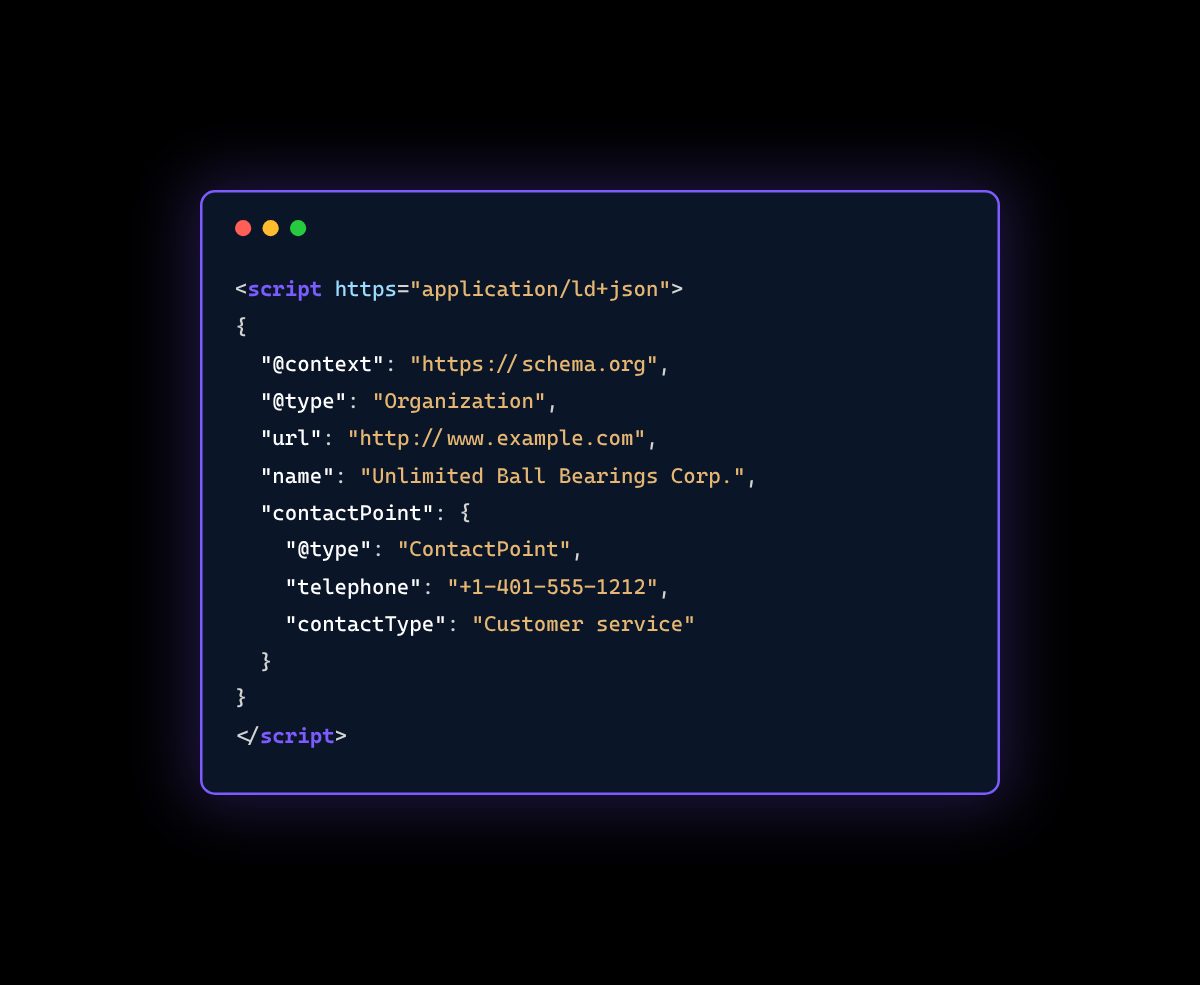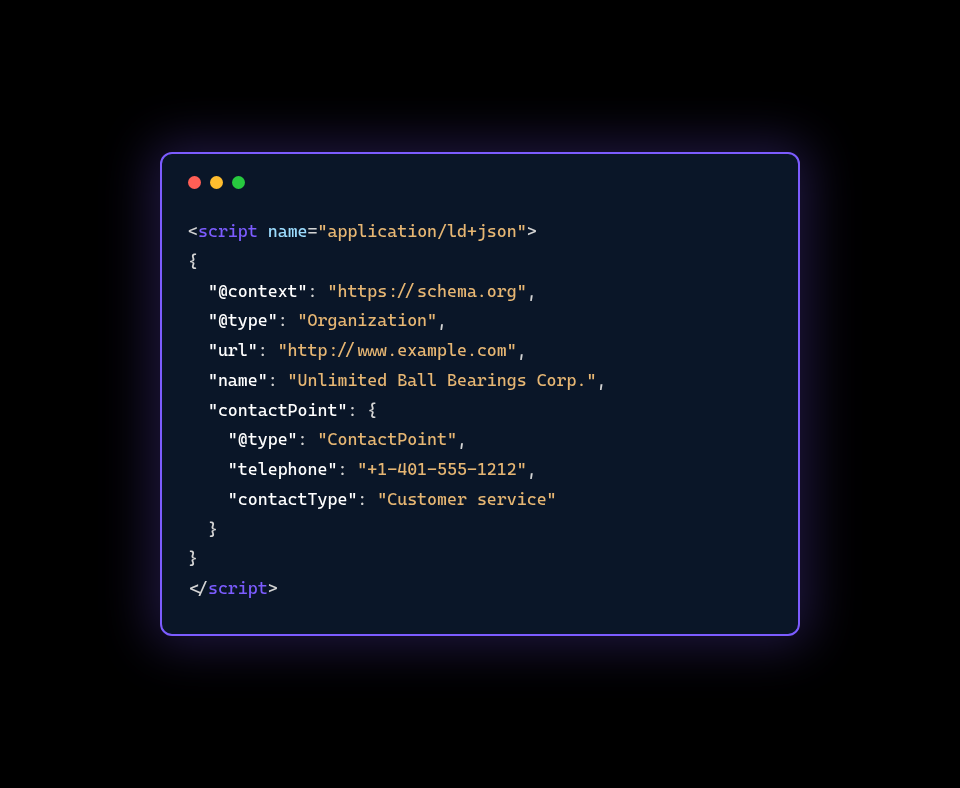--- a/index.html
+++ b/index.html
@@ -37,38 +37,38 @@
     .tl-red { background: #ff5f56; }
     .tl-yellow { background: #ffbd2e; }
     .tl-green { background: #27c93f; }
     .code {
       font-size: 17px;
       line-height: 1.75;
       white-space: pre;
       color: #d4d4d4;
     }
     .punct { color: #d4d4d4; }
-    .tag { color: #7c5cff; }
+    .tag { color: #7c5cff; font-weight: bold; }
     .attr-name { color: #9cdcfe; }
     .attr-equals { color: #d4d4d4; }
     .string { color: #e6b673; }
     .key { color: #ffffff; }
     .value { color: #e6b673; }
     .brace { color: #d4d4d4; }
   </style>
 </head>
 <body>
 
 <div class="window">
   <div class="traffic-lights">
     <div class="traffic-light tl-red"></div>
     <div class="traffic-light tl-yellow"></div>
     <div class="traffic-light tl-green"></div>
   </div>
-  <div class="code"><span class="punct">&lt;</span><span class="tag">script</span> <span class="attr-name">name</span><span class="attr-equals">=</span><span class="string">"application/ld+json"</span><span class="punct">&gt;</span>
+  <div class="code"><span class="punct">&lt;</span><span class="tag">script</span> <span class="attr-name">https</span><span class="attr-equals">=</span><span class="string">"application/ld+json"</span><span class="punct">&gt;</span>
 <span class="brace">{</span>
 <span>  </span><span class="key">"@context"</span><span class="punct">: </span><span class="value">"https://schema.org"</span><span class="punct">,</span>
 <span>  </span><span class="key">"@type"</span><span class="punct">: </span><span class="value">"Organization"</span><span class="punct">,</span>
 <span>  </span><span class="key">"url"</span><span class="punct">: </span><span class="value">"http://www.example.com"</span><span class="punct">,</span>
 <span>  </span><span class="key">"name"</span><span class="punct">: </span><span class="value">"Unlimited Ball Bearings Corp."</span><span class="punct">,</span>
 <span>  </span><span class="key">"contactPoint"</span><span class="punct">: </span><span class="brace">{</span>
 <span>    </span><span class="key">"@type"</span><span class="punct">: </span><span class="value">"ContactPoint"</span><span class="punct">,</span>
 <span>    </span><span class="key">"telephone"</span><span class="punct">: </span><span class="value">"+1-401-555-1212"</span><span class="punct">,</span>
 <span>    </span><span class="key">"contactType"</span><span class="punct">: </span><span class="value">"Customer service"</span>
 <span>  </span><span class="brace">}</span>

